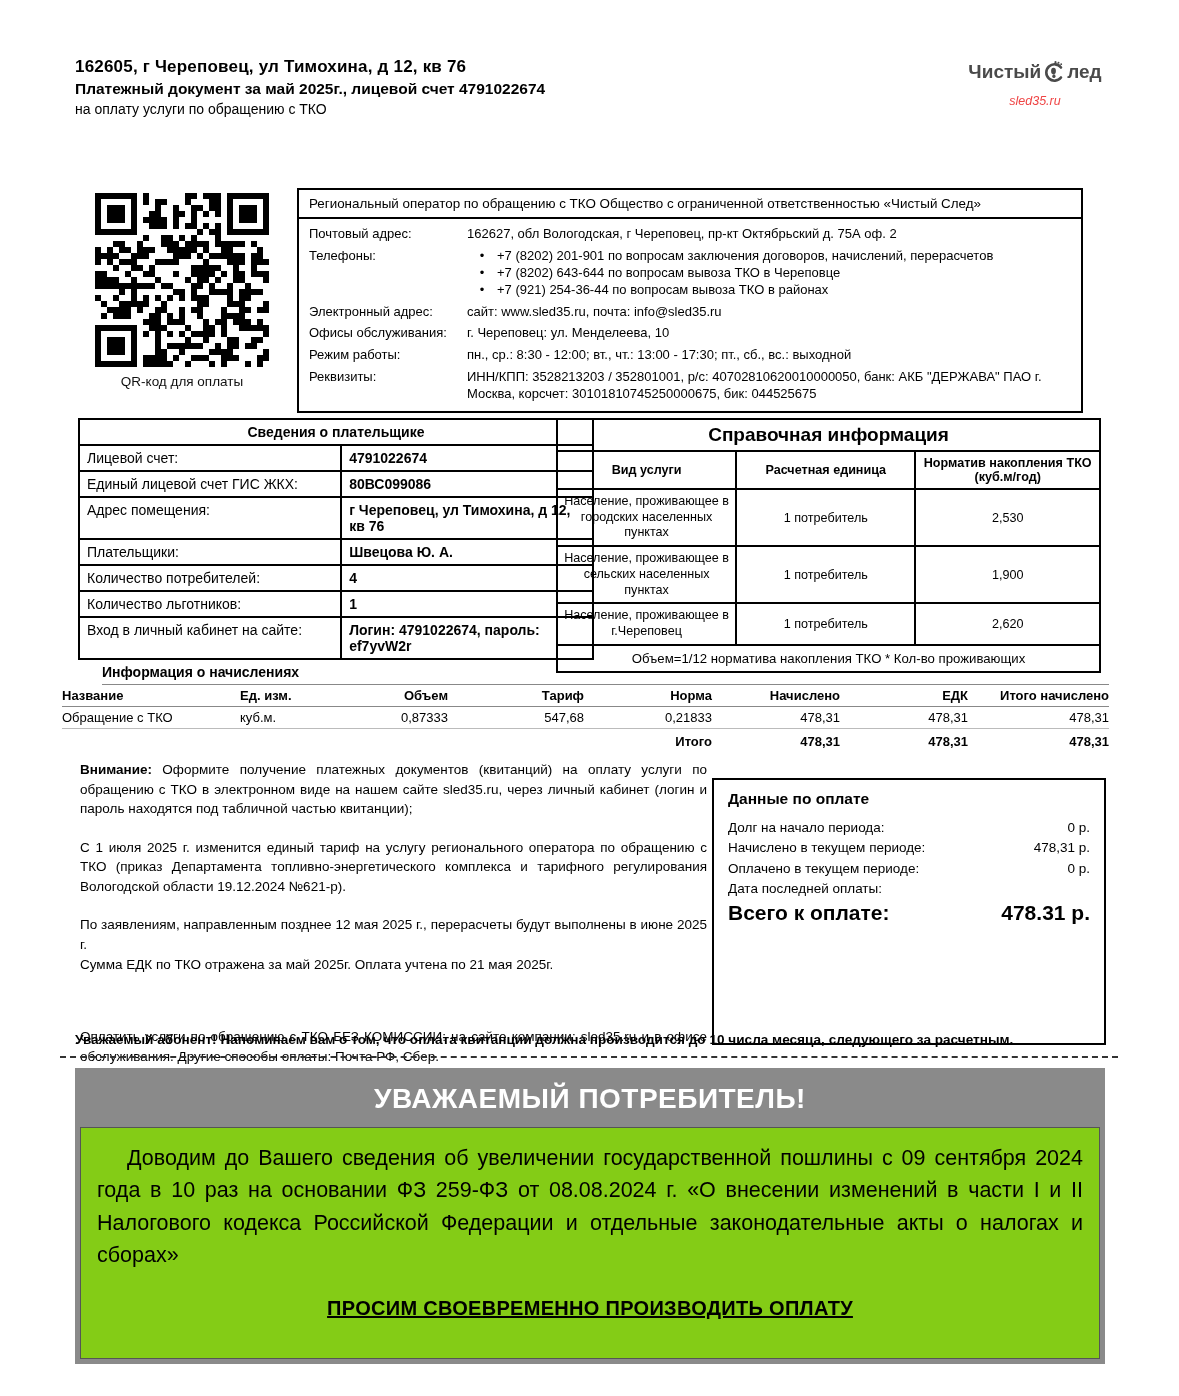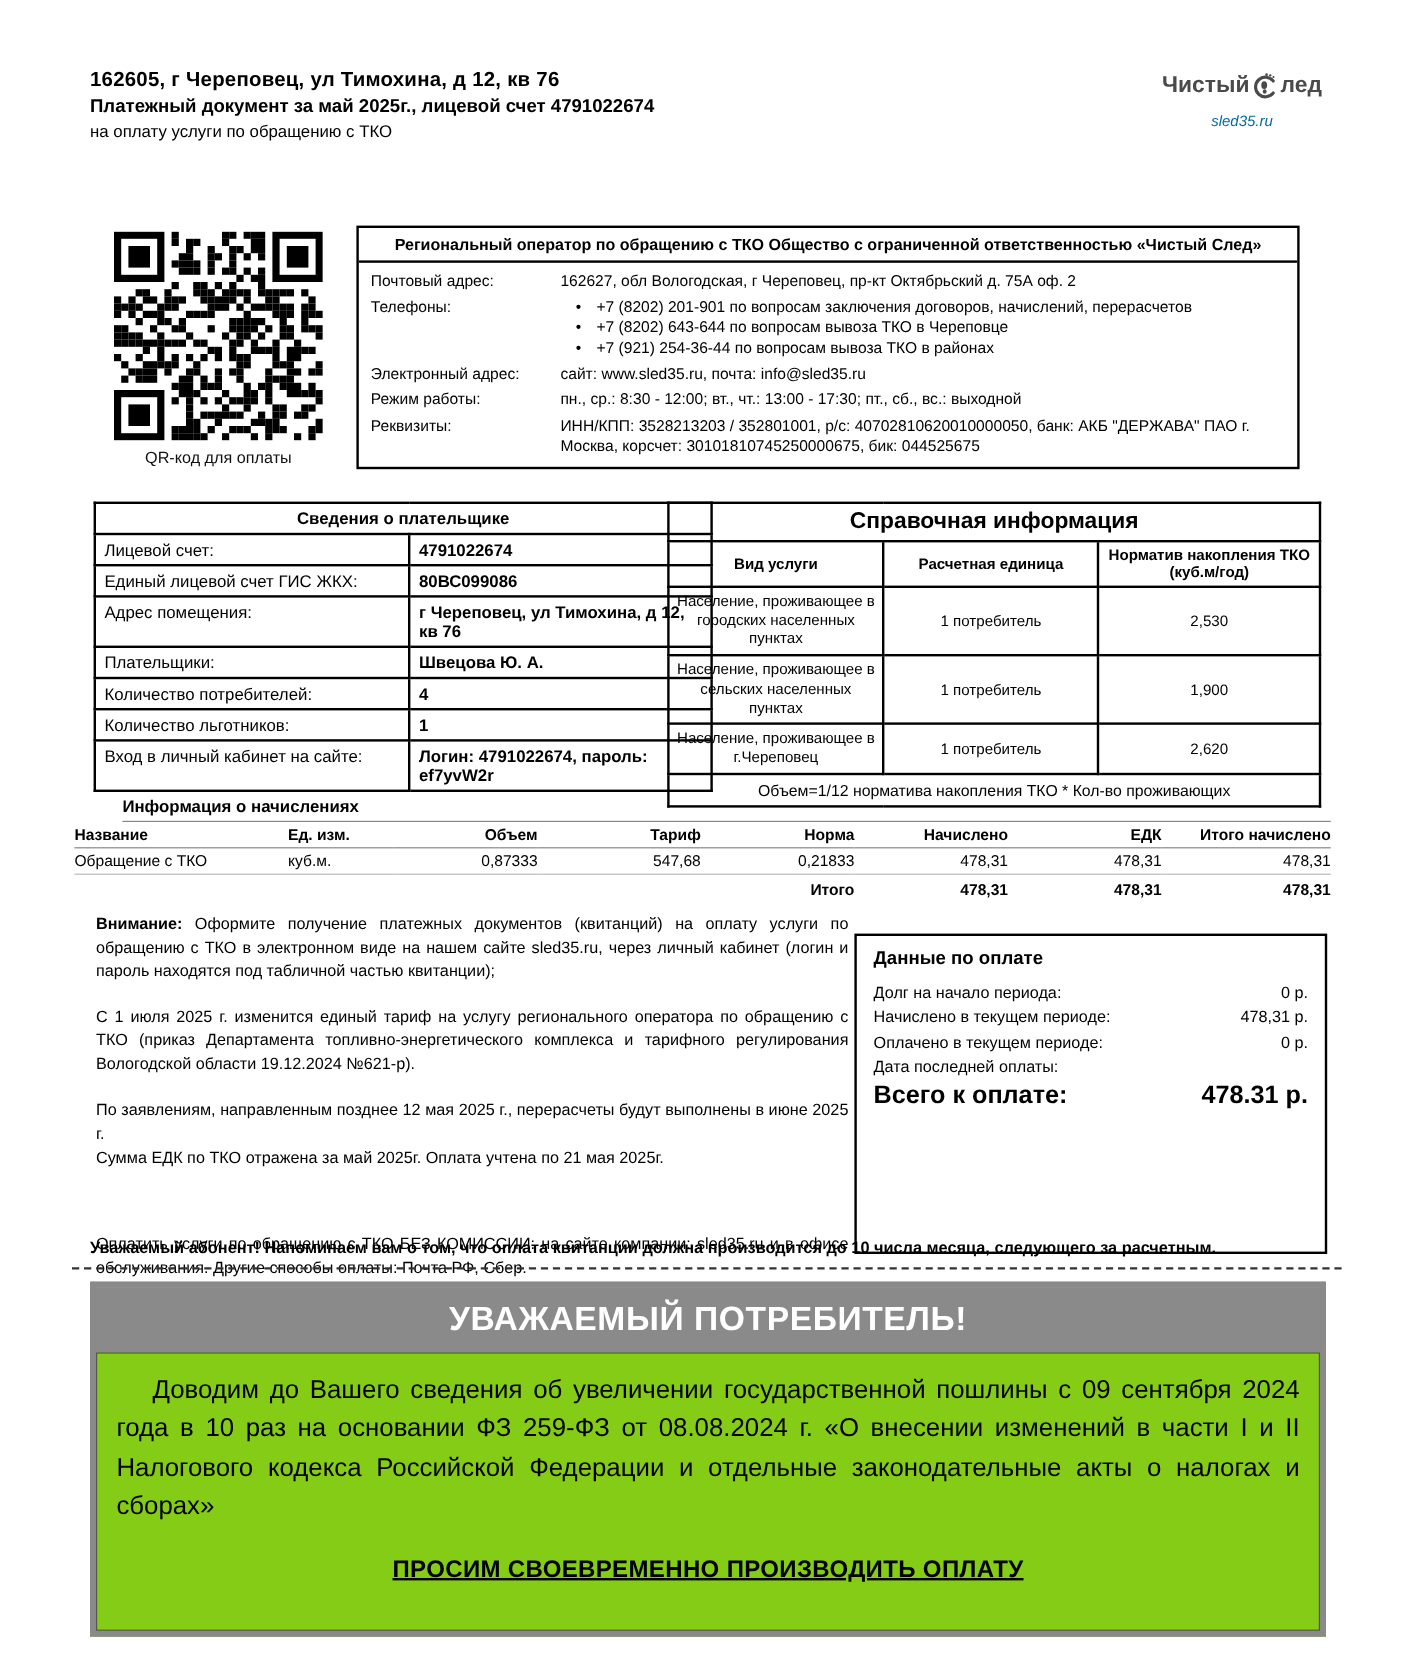--- a/index.html
+++ b/index.html
@@ -13,30 +13,30 @@
 
   
   .hdr { left:75px; top:57px; width:760px; }
   .hdr .l1 { font-size:17px; font-weight:bold; letter-spacing:.2px; }
   .hdr .l2 { font-size:15.5px; font-weight:bold; margin-top:3px; }
   .hdr .l3 { font-size:14px; margin-top:3px; }
 
   .logo { left:960px; top:60px; width:150px; text-align:center; color:#4a4a4a; }
   .logo-row { display:flex; align-items:center; justify-content:center; gap:1px;
               font-size:19px; font-weight:600; }
-  .logo-site { font-style:italic; font-size:12.5px; margin-top:10px; color:#0369a1; }
+  .logo-site { font-style:italic; font-size:12.5px; margin-top:10px; color:#ef4444; }
 
   
   .qr-wrap { left:95px; top:193px; width:174px; text-align:center; }
   .qr-caption { font-size:13.5px; margin-top:7px; color:#111; }
 
   
   .op-box { left:297px; top:188px; width:786px; border:2px solid #000; background:#fff; }
-  .op-title { font-weight:bold; font-size:13.4px; text-align:center;
-              padding:6px 27px; border-bottom:2px solid #000; }
+  .op-title { font-weight:normal; font-size:13.4px; text-align:left;
+              padding:6px 10px; border-bottom:2px solid #000; }
   .op-rows { padding:4px 0 6px 0; }
   .op-row { display:flex; padding:3px 10px 2px 10px; font-size:13px; line-height:1.3; }
   .op-label { width:158px; flex:0 0 158px; }
   .op-value { flex:1; }
   .phone-line { display:flex; }
   .phone-line::before { content:"•"; width:30px; text-align:center; flex:0 0 30px; }
 
   
   table { border-collapse:collapse; }
   .payer-tbl { left:78px; top:418px; width:516px; font-size:14px;padding-left:28px; }
@@ -473,20 +473,24 @@
         <div class="phone-line">+7 (8202) 201-901 по вопросам заключения договоров, начислений, перерасчетов</div>
         <div class="phone-line">+7 (8202) 643-644 по вопросам вывоза ТКО в Череповце</div>
         <div class="phone-line">+7 (921) 254-36-44 по вопросам вывоза ТКО в районах</div>
       </div>
     </div>
     <div class="op-row">
       <div class="op-label">Электронный адрес:</div>
       <div class="op-value">сайт: www.sled35.ru, почта: info@sled35.ru</div>
     </div>
     <div class="op-row">
+      <div class="op-label">Офисы обслуживания:</div>
+      <div class="op-value">г. Череповец: ул. Менделеева, 10</div>
+    </div>
+    <div class="op-row">
       <div class="op-label">Режим работы:</div>
       <div class="op-value">пн., ср.: 8:30 - 12:00; вт., чт.: 13:00 - 17:30; пт., сб., вс.: выходной</div>
     </div>
     <div class="op-row">
       <div class="op-label">Реквизиты:</div>
       <div class="op-value">ИНН/КПП: 3528213203 / 352801001, р/с: 40702810620010000050, банк: АКБ "ДЕРЖАВА" ПАО г. Москва, корсчет: 30101810745250000675, бик: 044525675</div>
     </div>
   </div>
 </div>
 

